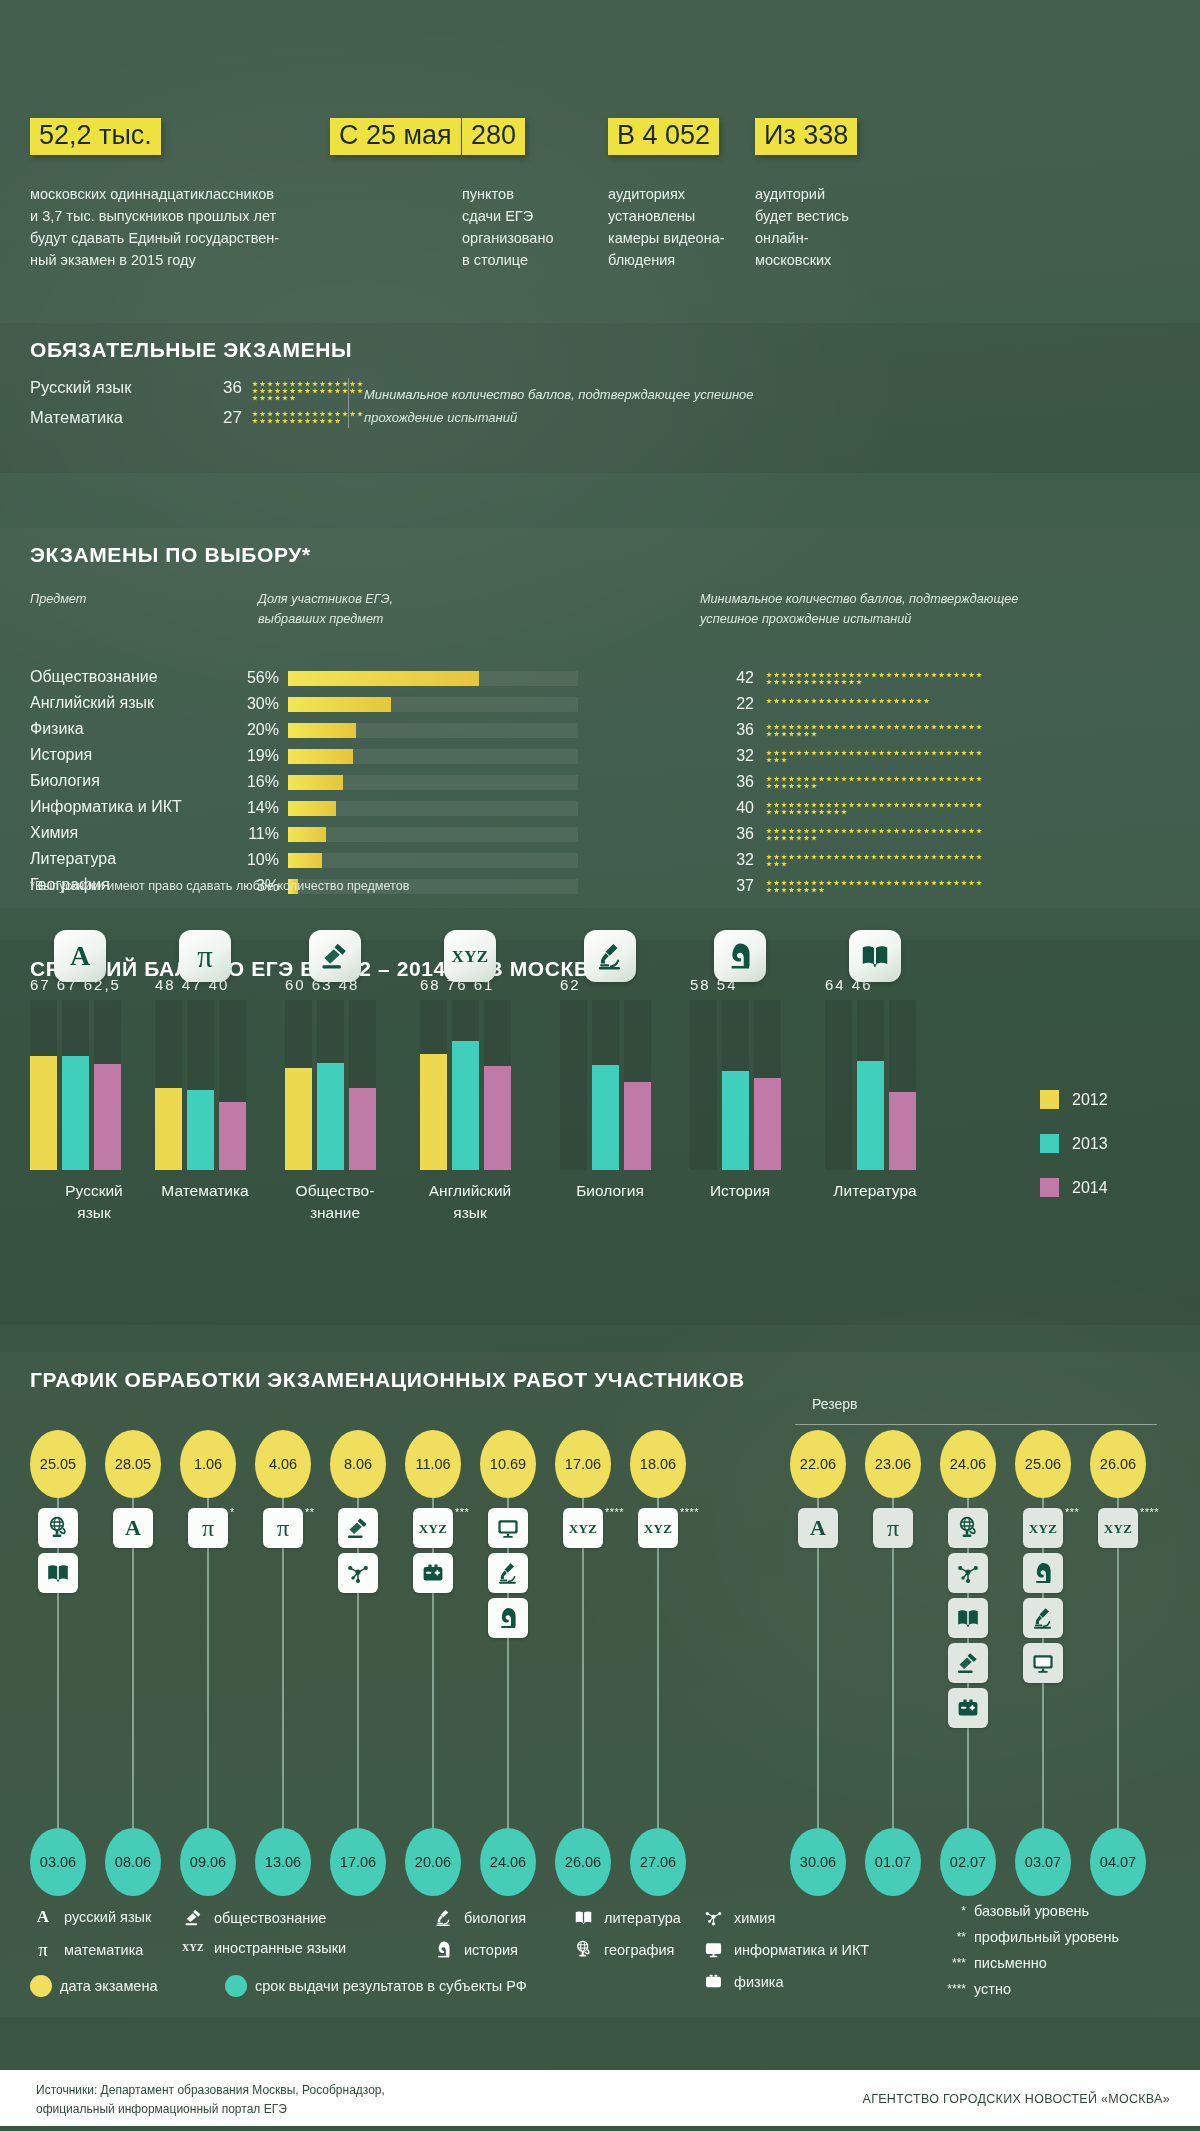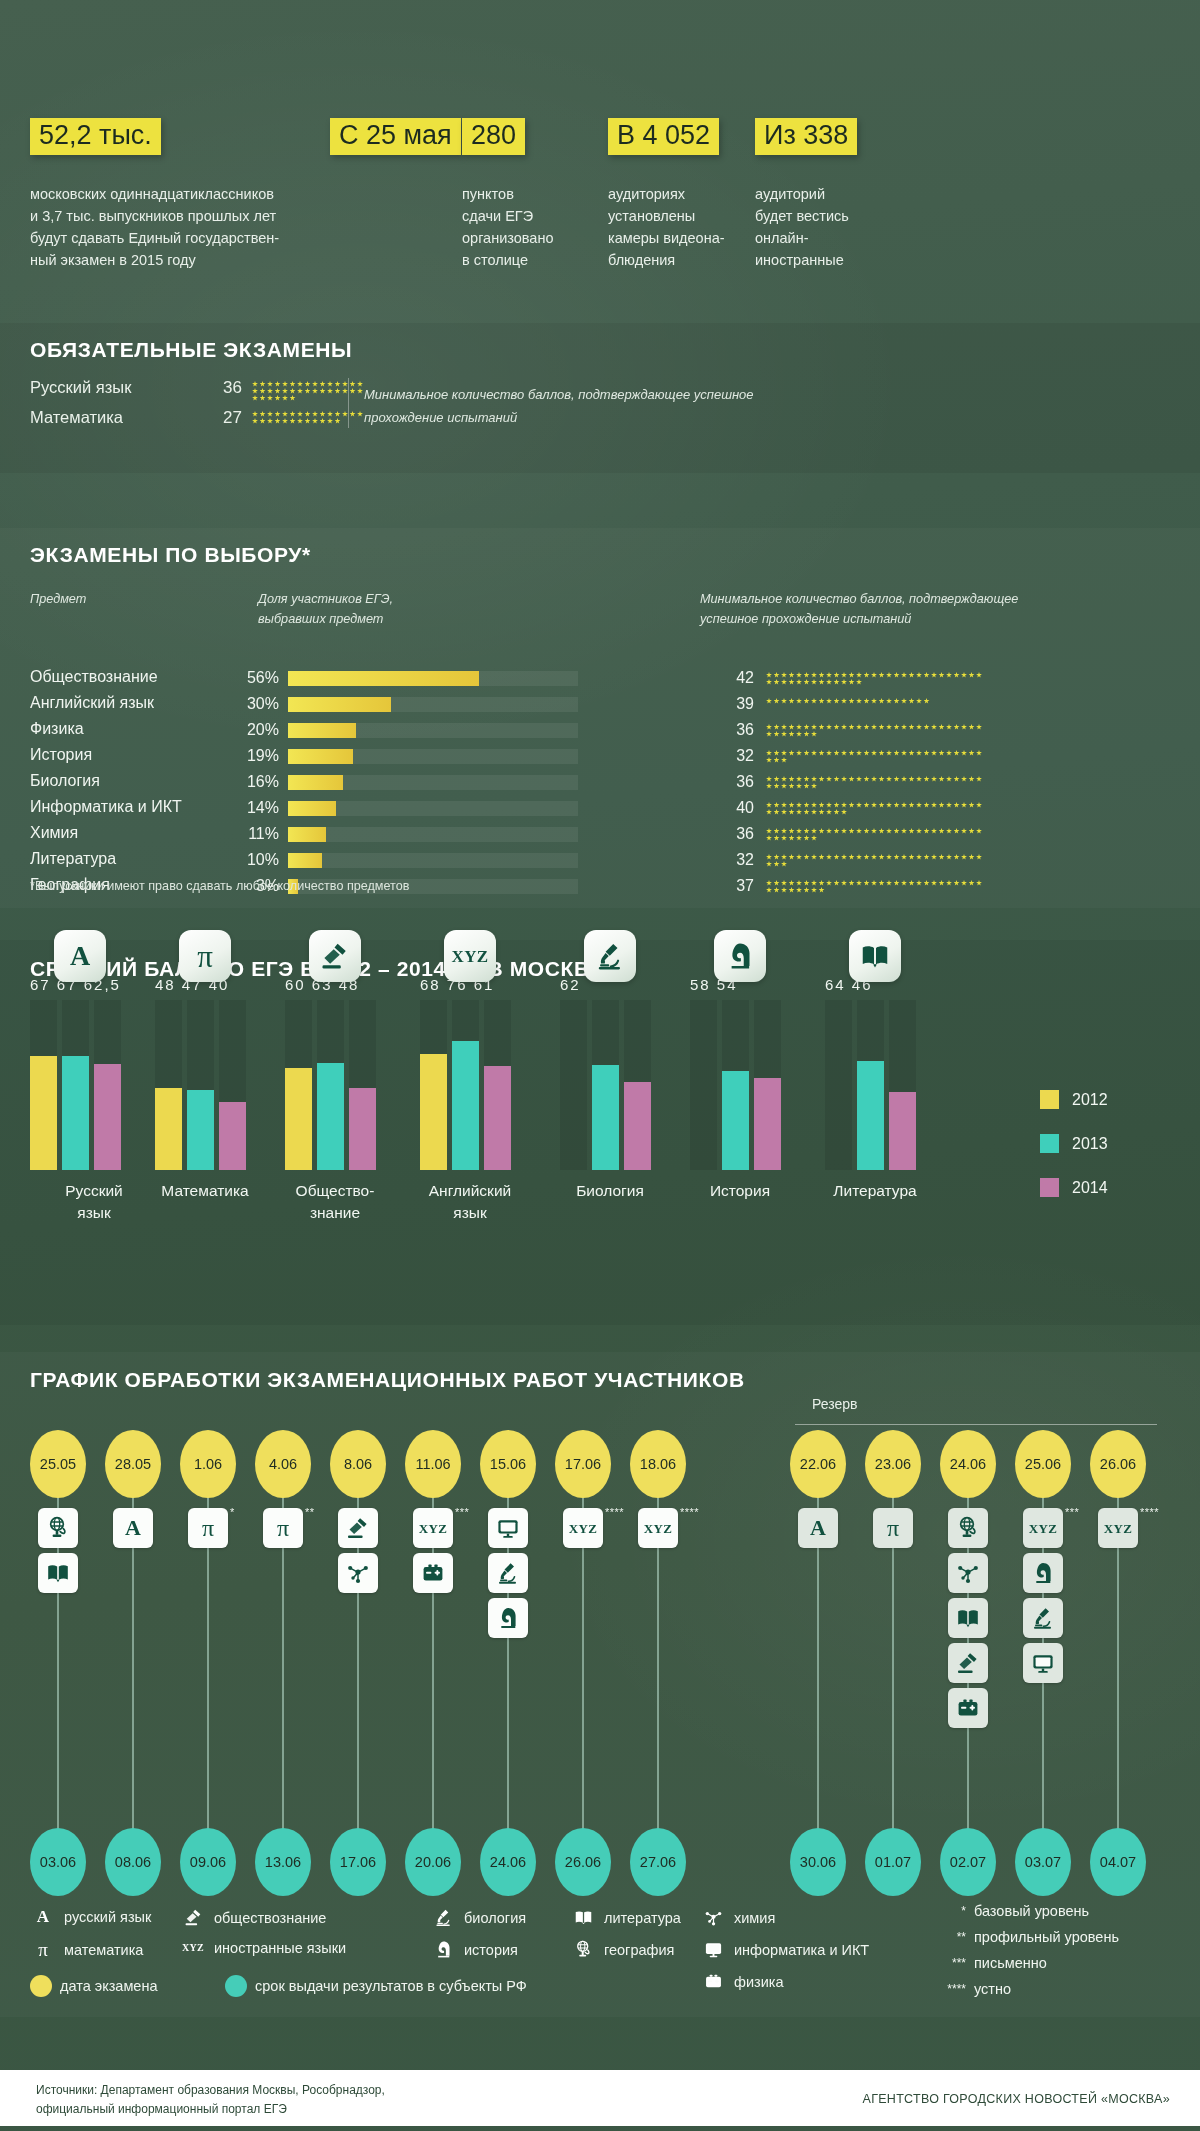--- a/index.html
+++ b/index.html
@@ -162,21 +162,21 @@
 сдачи ЕГЭ
 организовано
 в столице</div></div>
       <div class="kpi" style="left: 578px;"><div class="val">В 4 052</div><div class="desc" style="max-width: 150px;">аудиториях
 установлены
 камеры видеона-
 блюдения</div></div>
       <div class="kpi" style="left: 725px;"><div class="val">Из 338</div><div class="desc" style="max-width: 150px;">аудиторий
 будет вестись
 онлайн-
-иностранные</div></div>
+московских</div></div>
     </div>
 
   <div class="sec-h" style="left:30px; top:338px;">ОБЯЗАТЕЛЬНЫЕ ЭКЗАМЕНЫ</div>
   <div id="mandatory-rows">
       <div class="mand-row" style="top: 378px; width: 340px; height: 24px;">
         <span class="mand-name">Русский язык</span>
         <span class="mand-score">36</span>
         <span class="mand-dots dots">
           <i></i>
           <i></i>
@@ -311,21 +311,21 @@
           <i></i>
           <i></i>
         </span>
       </div>
       <div class="el-row" style="top: 694px;">
         <span class="el-name">Английский язык</span>
         <span class="el-pct">30%</span>
         <span class="el-track">
           <span class="el-bar" style="width: 35.3571%;"></span>
         </span>
-        <span class="el-min">39</span>
+        <span class="el-min">22</span>
         <span class="el-dots dots">
           <i></i>
           <i></i>
           <i></i>
           <i></i>
           <i></i>
           <i></i>
           <i></i>
           <i></i>
           <i></i>
@@ -912,21 +912,21 @@
             <rect x="2.6" y="6" width="18.8" height="13.4" rx="2.2"></rect>
             <rect x="5" y="10.8" width="5.4" height="1.9" rx=".9" fill="#fbfdfb"></rect>
             <rect x="13.6" y="10.8" width="5.4" height="1.9" rx=".9" fill="#fbfdfb"></rect>
             <rect x="15.4" y="9" width="1.9" height="5.4" rx=".9" fill="#fbfdfb"></rect>
           </svg>
         </div>
         <div class="tl-date end" style="top: 1828px;">20.06</div>
       </div>
       <div class="tl-col" style="left: 480px; top: 0px; position: absolute;">
         <div class="tl-stem" style="top: 1464px; height: 398px;"></div>
-        <div class="tl-date" style="top: 1430px;">15.06</div>
+        <div class="tl-date" style="top: 1430px;">10.69</div>
         <div class="tl-ic" style="top: 1508px;">
           <svg width="24" height="24" viewBox="0 0 24 24" fill="currentColor">
             <rect x="2.4" y="4.2" width="19.2" height="13.4" rx="2.1"></rect>
             <rect x="4.6" y="6.4" width="14.8" height="9" rx=".8" fill="#fbfdfb"></rect>
             <rect x="10.8" y="17.6" width="2.4" height="2.6"></rect>
             <rect x="7.2" y="20" width="9.6" height="1.8" rx=".9"></rect>
           </svg>
         </div>
         <div class="tl-ic" style="top: 1553px;">
           <svg width="24" height="24" viewBox="0 0 24 24" fill="currentColor">

